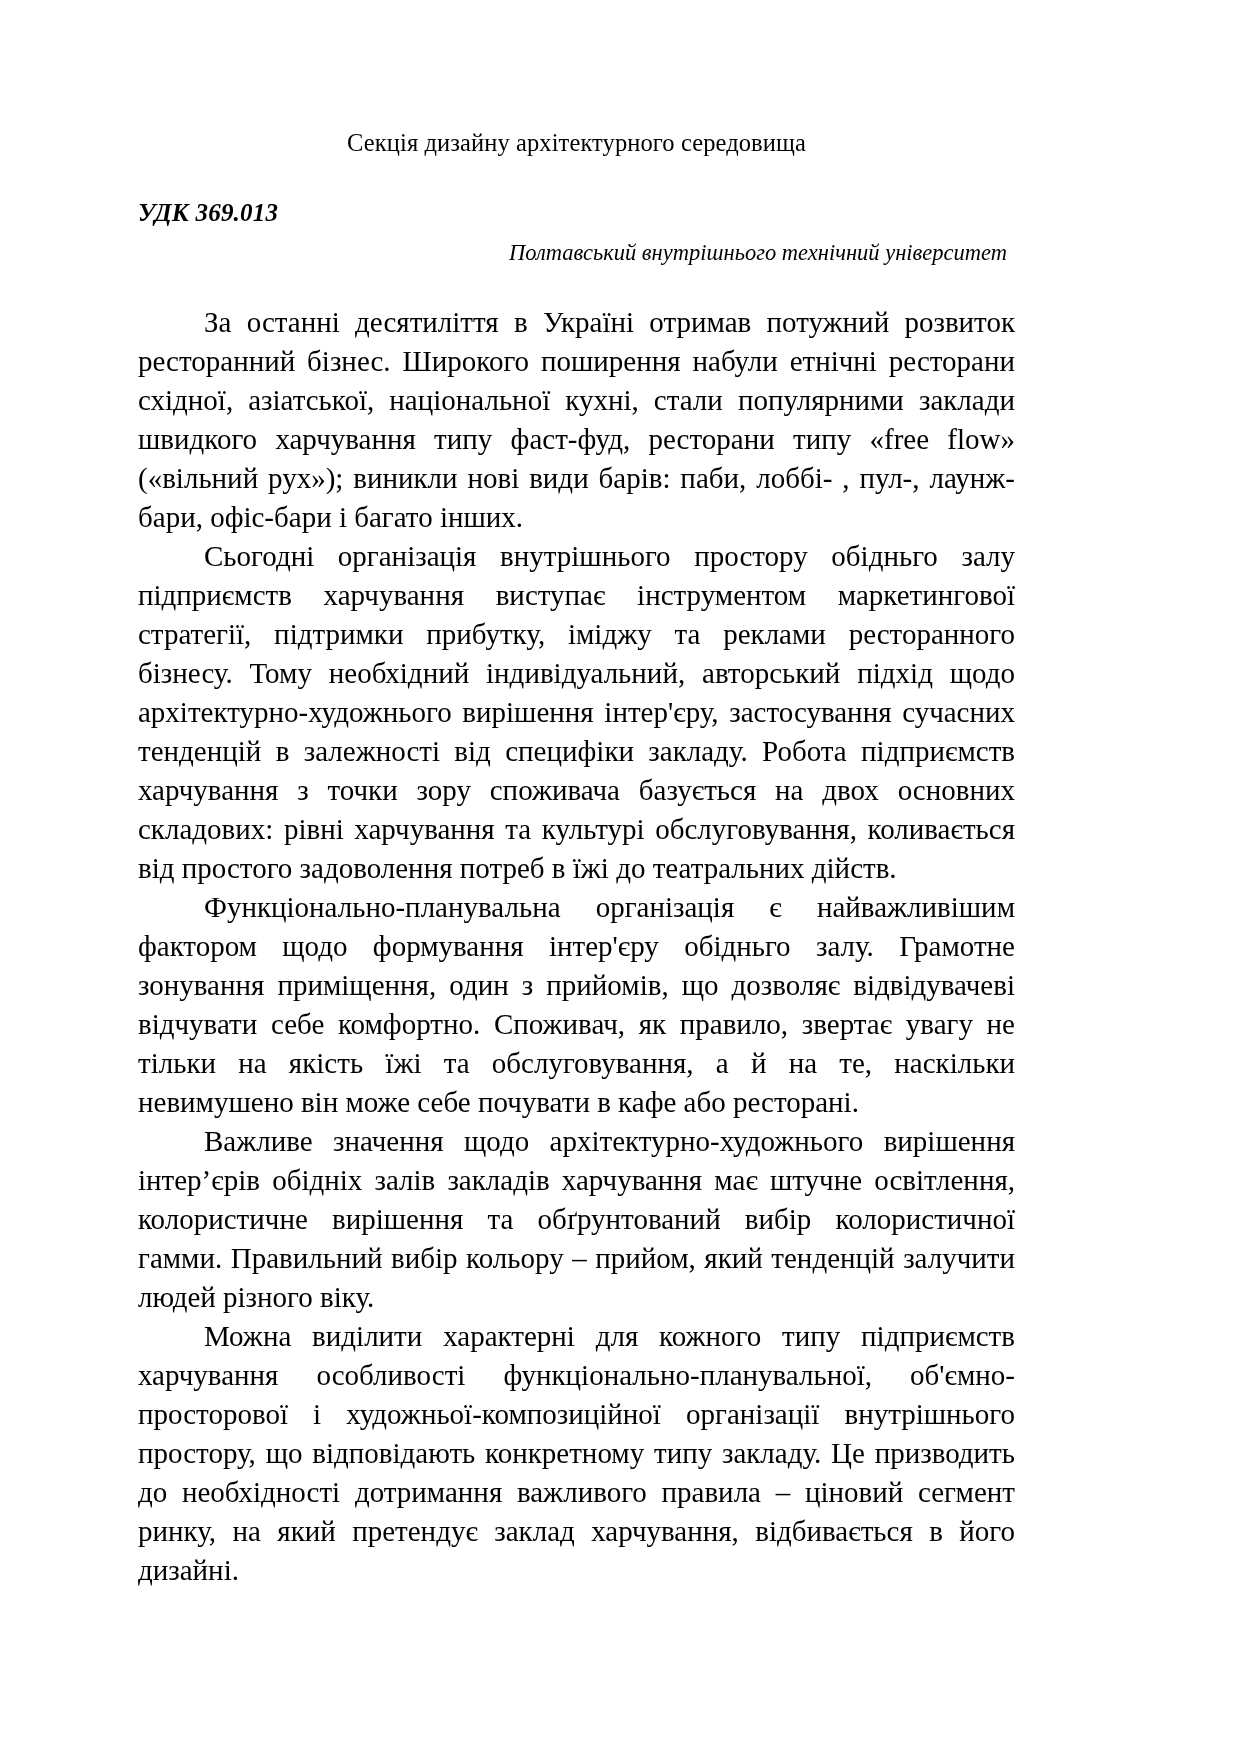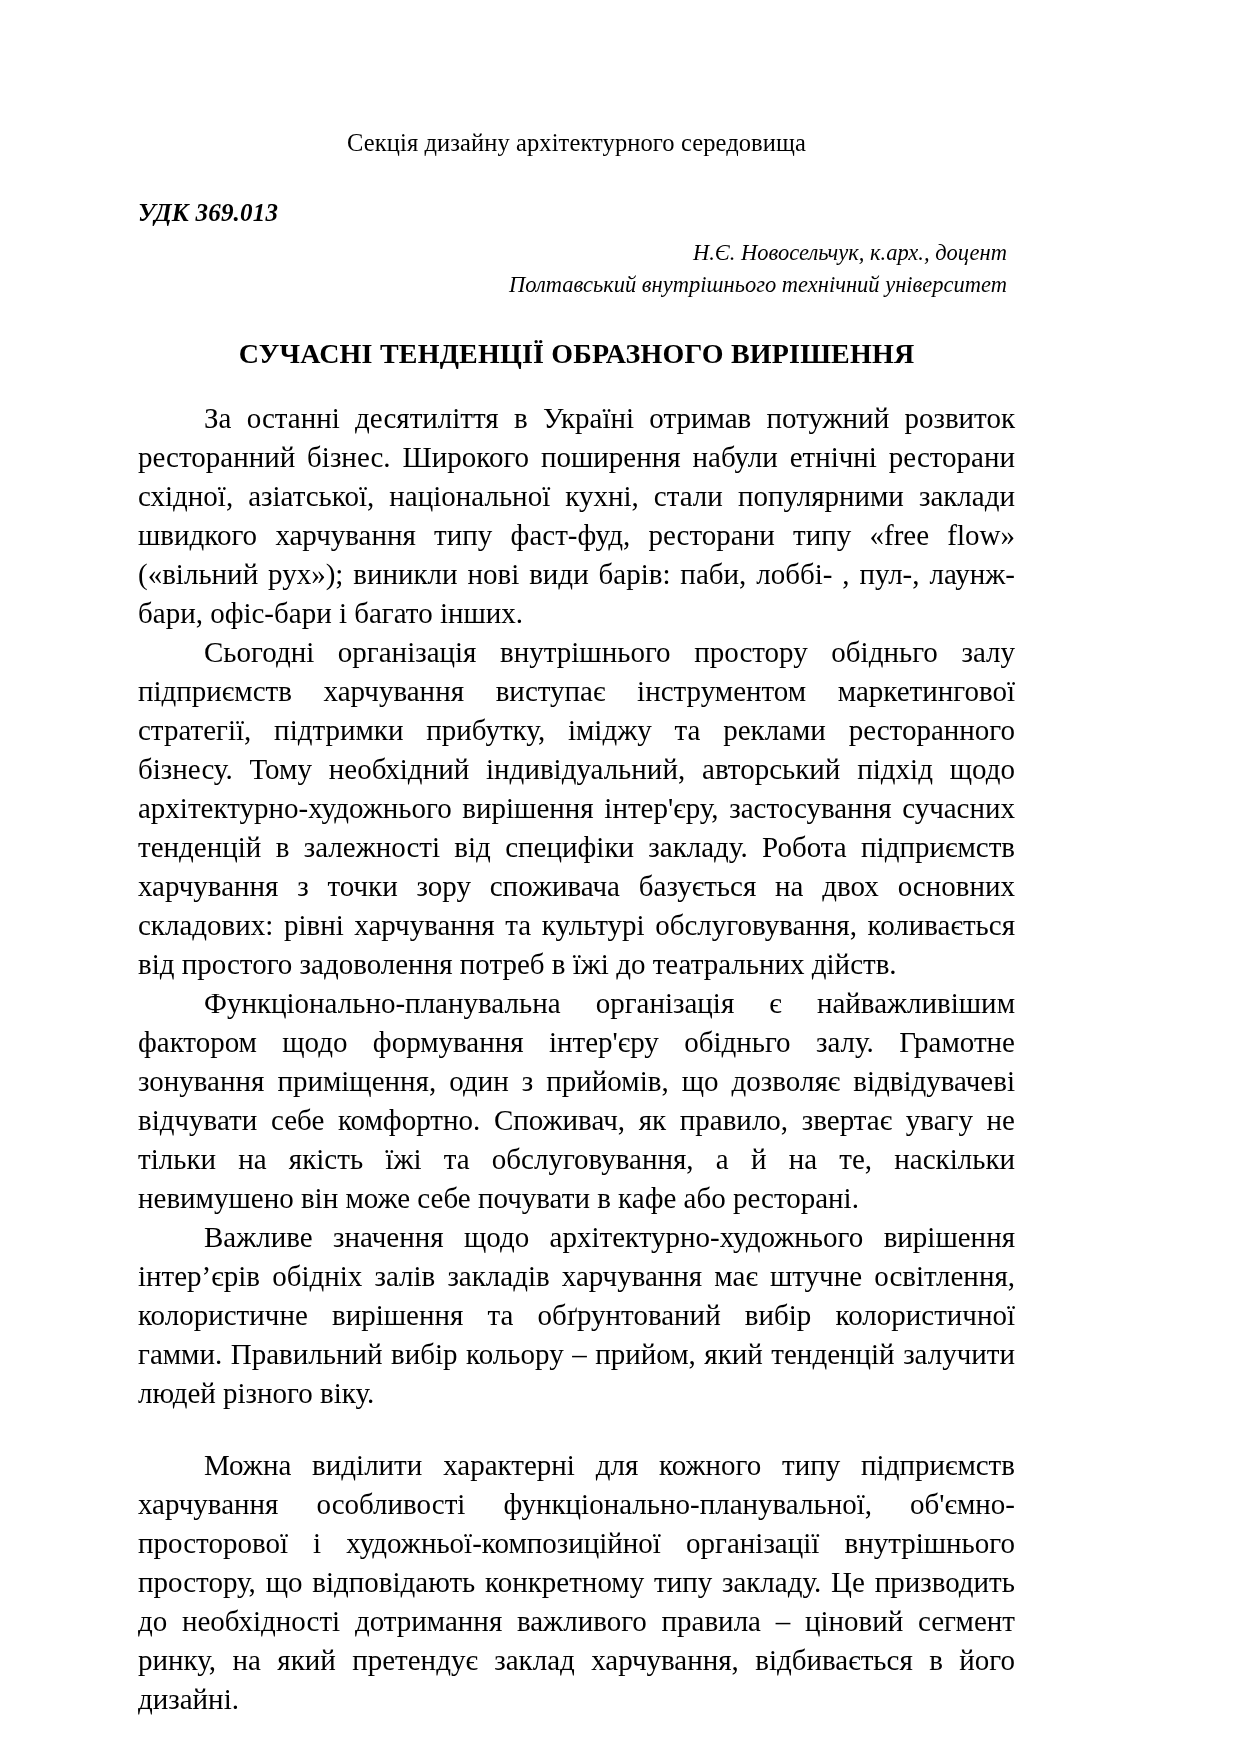--- a/index.html
+++ b/index.html
@@ -61,39 +61,36 @@
     text-align: justify;
     text-justify: inter-word;
     font-size: 29px;
     line-height: 1.345;
     margin: 0;
     text-indent: 66px;
     hyphens: none;
   }
   p.body-text:last-child {
     margin-bottom: 0;
-    margin-top: 33px;
   }
 </style>
 </head>
 <body>
 
 <div class="page">
 
   <div class="running-head">Секція дизайну архітектурного середовища</div>
 
   <div class="udc">УДК 369.013</div>
 
   <div class="byline">
-    <div>Н.Є. Новосельчук, к.арх., доцент</div>
     <div>Полтавський внутрішнього технічний університет</div>
   </div>
 
   <div class="title">
-    <div>СУЧАСНІ ТЕНДЕНЦІЇ ОБРАЗНОГО ВИРІШЕННЯ</div>
   </div>
 
   <div class="body">
     <p class="body-text">За останні десятиліття в Україні отримав потужний розвиток ресторанний бізнес. Широкого поширення набули етнічні ресторани східної, азіатської, національної кухні, стали популярними заклади швидкого харчування типу фаст-фуд, ресторани типу «free flow» («вільний рух»); виникли нові види барів: паби, лоббі- , пул-, лаунж-бари, офіс-бари і багато інших.</p>
     <p class="body-text">Сьогодні організація внутрішнього простору обідньго залу підприємств харчування виступає інструментом маркетингової стратегії, підтримки прибутку, іміджу та реклами ресторанного бізнесу. Тому необхідний індивідуальний, авторський підхід щодо архітектурно-художнього вирішення інтер'єру, застосування сучасних тенденцій в залежності від специфіки закладу. Робота підприємств харчування з точки зору споживача базується на двох основних складових: рівні харчування та культурі обслуговування, коливається від простого задоволення потреб в їжі до театральних дійств.</p>
     <p class="body-text">Функціонально-планувальна організація є найважливішим фактором щодо формування інтер'єру обідньго залу. Грамотне зонування приміщення, один з прийомів, що дозволяє відвідувачеві відчувати себе комфортно. Споживач, як правило, звертає увагу не тільки на якість їжі та обслуговування, а й на те, наскільки невимушено він може себе почувати в кафе або ресторані.</p>
     <p class="body-text">Важливе значення щодо архітектурно-художнього вирішення інтер’єрів обідніх залів закладів харчування має штучне освітлення, колористичне вирішення та обґрунтований вибір колористичної гамми. Правильний вибір кольору – прийом, який тенденцій залучити людей різного віку.</p>
     <p class="body-text">Можна виділити характерні для кожного типу підприємств харчування особливості функціонально-планувальної, об'ємно-просторової і художньої-композиційної організації внутрішнього простору, що відповідають конкретному типу закладу. Це призводить до необхідності дотримання важливого правила – ціновий сегмент ринку, на який претендує заклад харчування, відбивається в його дизайні.</p>
   </div>
 

